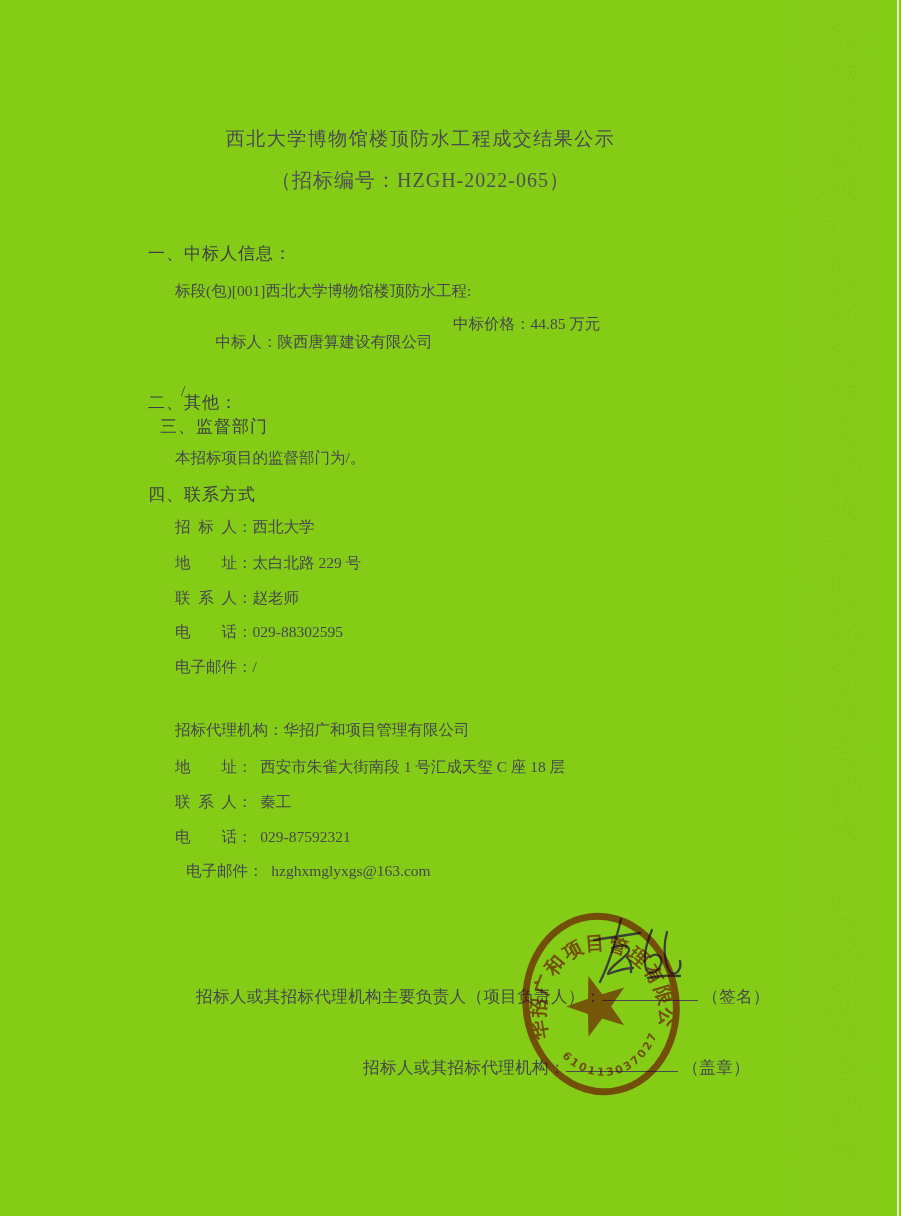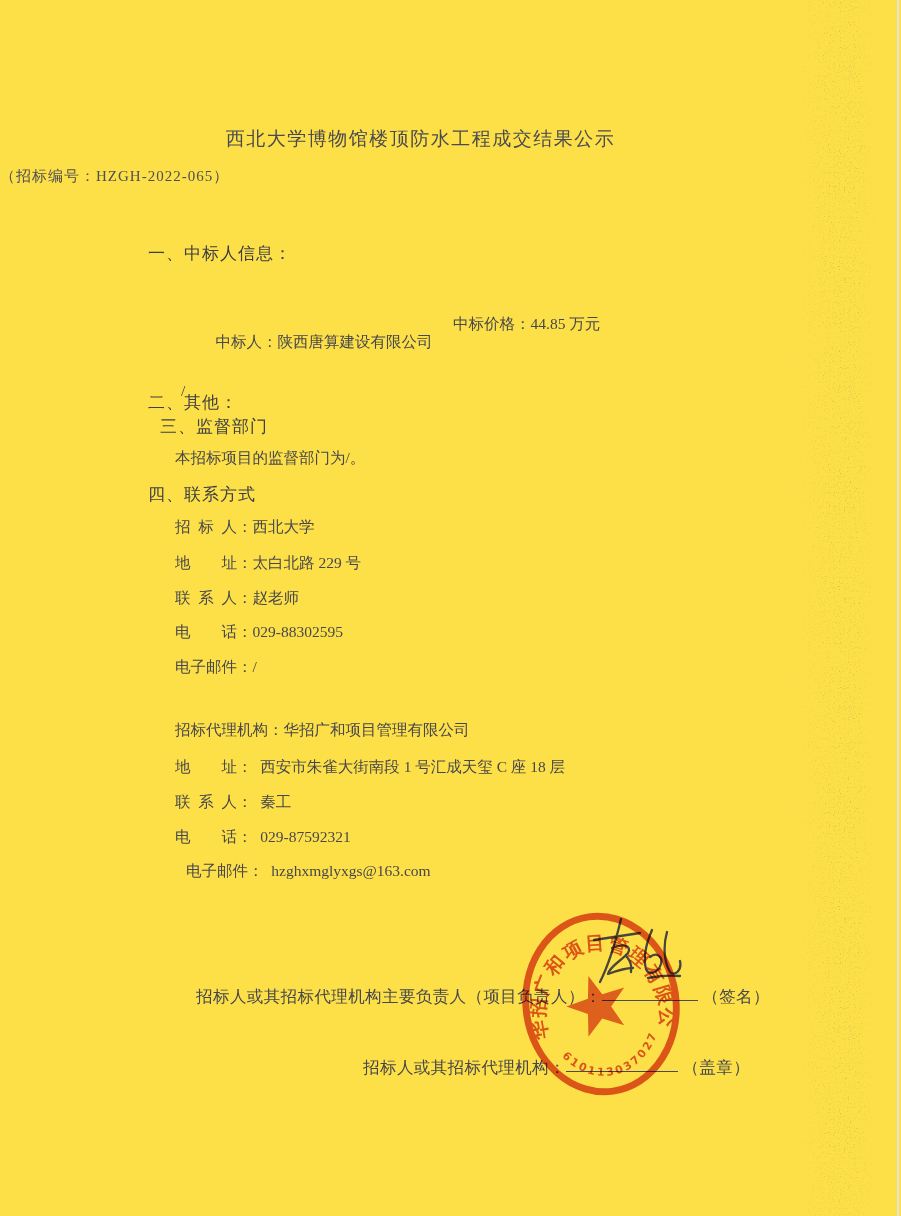--- a/index.html
+++ b/index.html
@@ -1,32 +1,32 @@
 <!DOCTYPE html>
 <html><head>
 <meta charset="utf-8">
 <style>
   html,body{margin:0;padding:0;background:#efefef;}
   .page{
     position:relative;
     width:901px;height:1216px;
     margin:0 auto;
-    background:#fde047;
+    background:#84cc16;
     overflow:hidden;
     font-family:"Liberation Serif","DejaVu Serif",serif;
     color:#47474d;
   }
   .line{position:absolute;white-space:pre;font-size:15.5px;line-height:1.2;}
   .doc-title{
     position:absolute;left:0;right:60px;top:126px;
     text-align:center;font-size:19px;letter-spacing:1.5px;color:#4a4a50;
   }
   .doc-subtitle{
     position:absolute;left:0;right:60px;top:167px;
-    text-align:left;font-size:15px;letter-spacing:1px;color:#4f4f55;
+    text-align:center;font-size:20px;letter-spacing:1px;color:#4f4f55;
   }
   .heading{font-weight:normal;font-size:17px;letter-spacing:1px;color:#3e3e44;}
   .winner-row{position:absolute;left:200px;top:314px;white-space:pre;font-size:15.5px;}
   .winner-price{position:absolute;left:253px;top:0;white-space:pre;}
   .sig-row{font-size:16.5px;letter-spacing:0.4px;color:#46464c;}
   .sig-underline{
     display:inline-block;height:1em;vertical-align:baseline;
     border-bottom:1.6px solid #4a4a50;
   }
   .u1{width:96px;}
@@ -44,20 +44,21 @@
 </style>
 </head>
 <body>
 
 <div class="page">
 
   <div class="doc-title">西北大学博物馆楼顶防水工程成交结果公示</div>
   <div class="doc-subtitle">（招标编号：HZGH-2022-065）</div>
 
   <div class="line heading" style="left:148px;top:244px;">一、中标人信息：</div>
+  <div class="line" style="left:175px;top:282px;">标段(包)[001]西北大学博物馆楼顶防水工程:</div>
   <div class="winner-row">
     <span>中标人：陕西唐算建设有限公司</span>
     <span class="winner-price">中标价格：44.85 万元</span>
   </div>
 
   <div class="line heading" style="left:148px;top:349px;margin-top:44px;">二、其他：</div>
   <div class="line" style="left:181px;top:382px;">/</div>
 
   <div class="line heading" style="left:160px;top:417px;">三、监督部门</div>
   <div class="line" style="left:175px;top:449px;">本招标项目的监督部门为/。</div>

